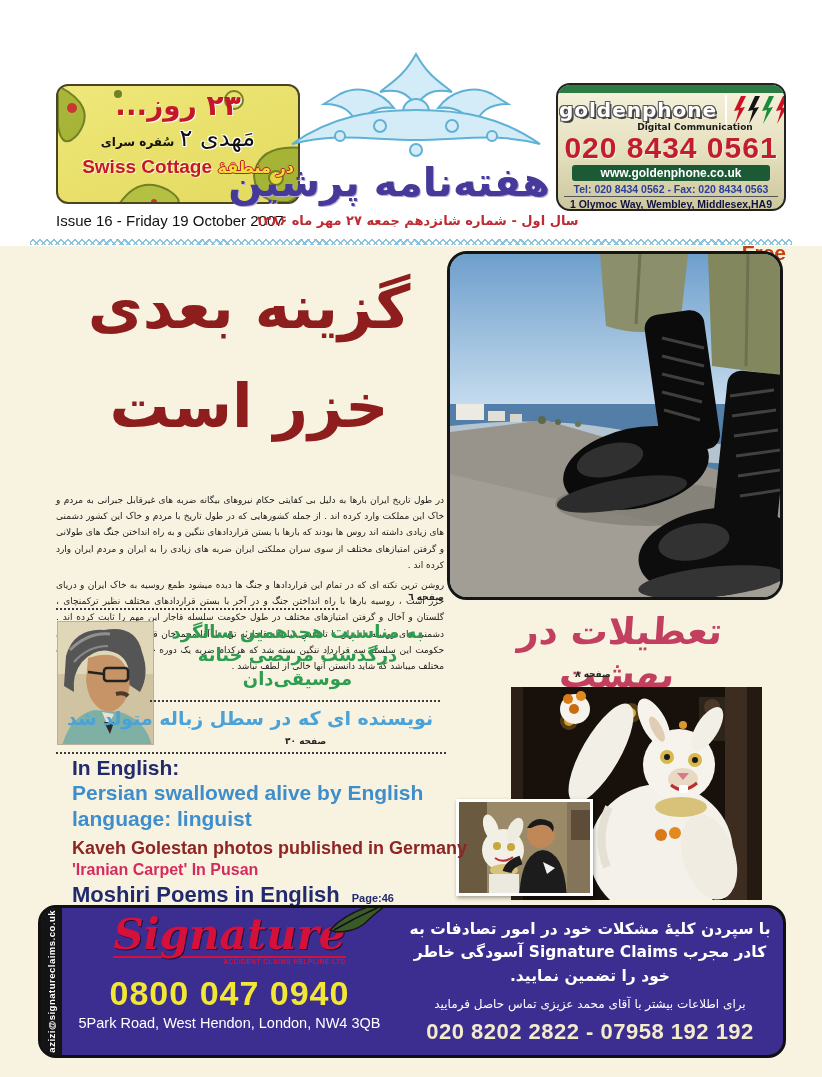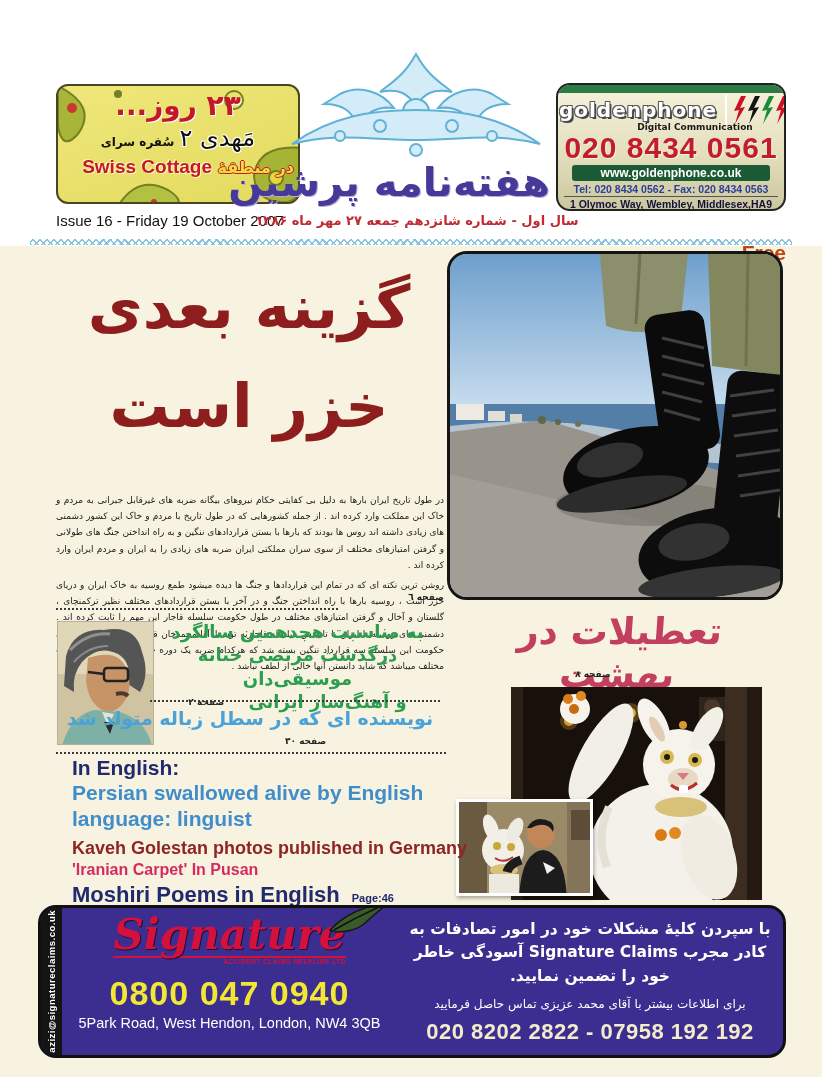--- a/index.html
+++ b/index.html
@@ -277,24 +277,20 @@
       <path d="M46,52 L30,50" stroke="#222" stroke-width="2.5"></path>
       <path d="M58,72 Q66,70 70,74" stroke="#4a3a2a" stroke-width="4" fill="none"></path>
       <path d="M4,124 Q12,94 36,88 L62,90 Q88,98 94,124 Z" fill="#7fb0a6"></path>
       <path d="M44,90 L56,92 L50,104 Z" fill="#e8e2d2"></path>
       <path d="M46,100 L56,100 L52,112 Z" fill="#2a2a2a"></path>
     </svg>
   </div>
   <div class="green-block">
     <div>به مناسبت هجدهمین سالگرد</div>
     <div>درگذشت مرتضی حنانه موسیقی‌دان</div>
-    <div>
-      <span>و آهنگ‌ساز ایرانی</span>
-      <span class="pageref">صفحه ۲</span>
-    </div>
   </div>
   <div class="dotted sep-green"></div>
 
   <div class="blue-title">نویسنده ای که در سطل زباله متولد شد</div>
   <div class="pageref blue-pageref">صفحه ۳۰</div>
   <div class="dotted sep-blue"></div>
 
   <div class="paradise-title">تعطیلات در بهشت</div>
   <div class="pageref paradise-pageref">صفحه ۸</div>
 

